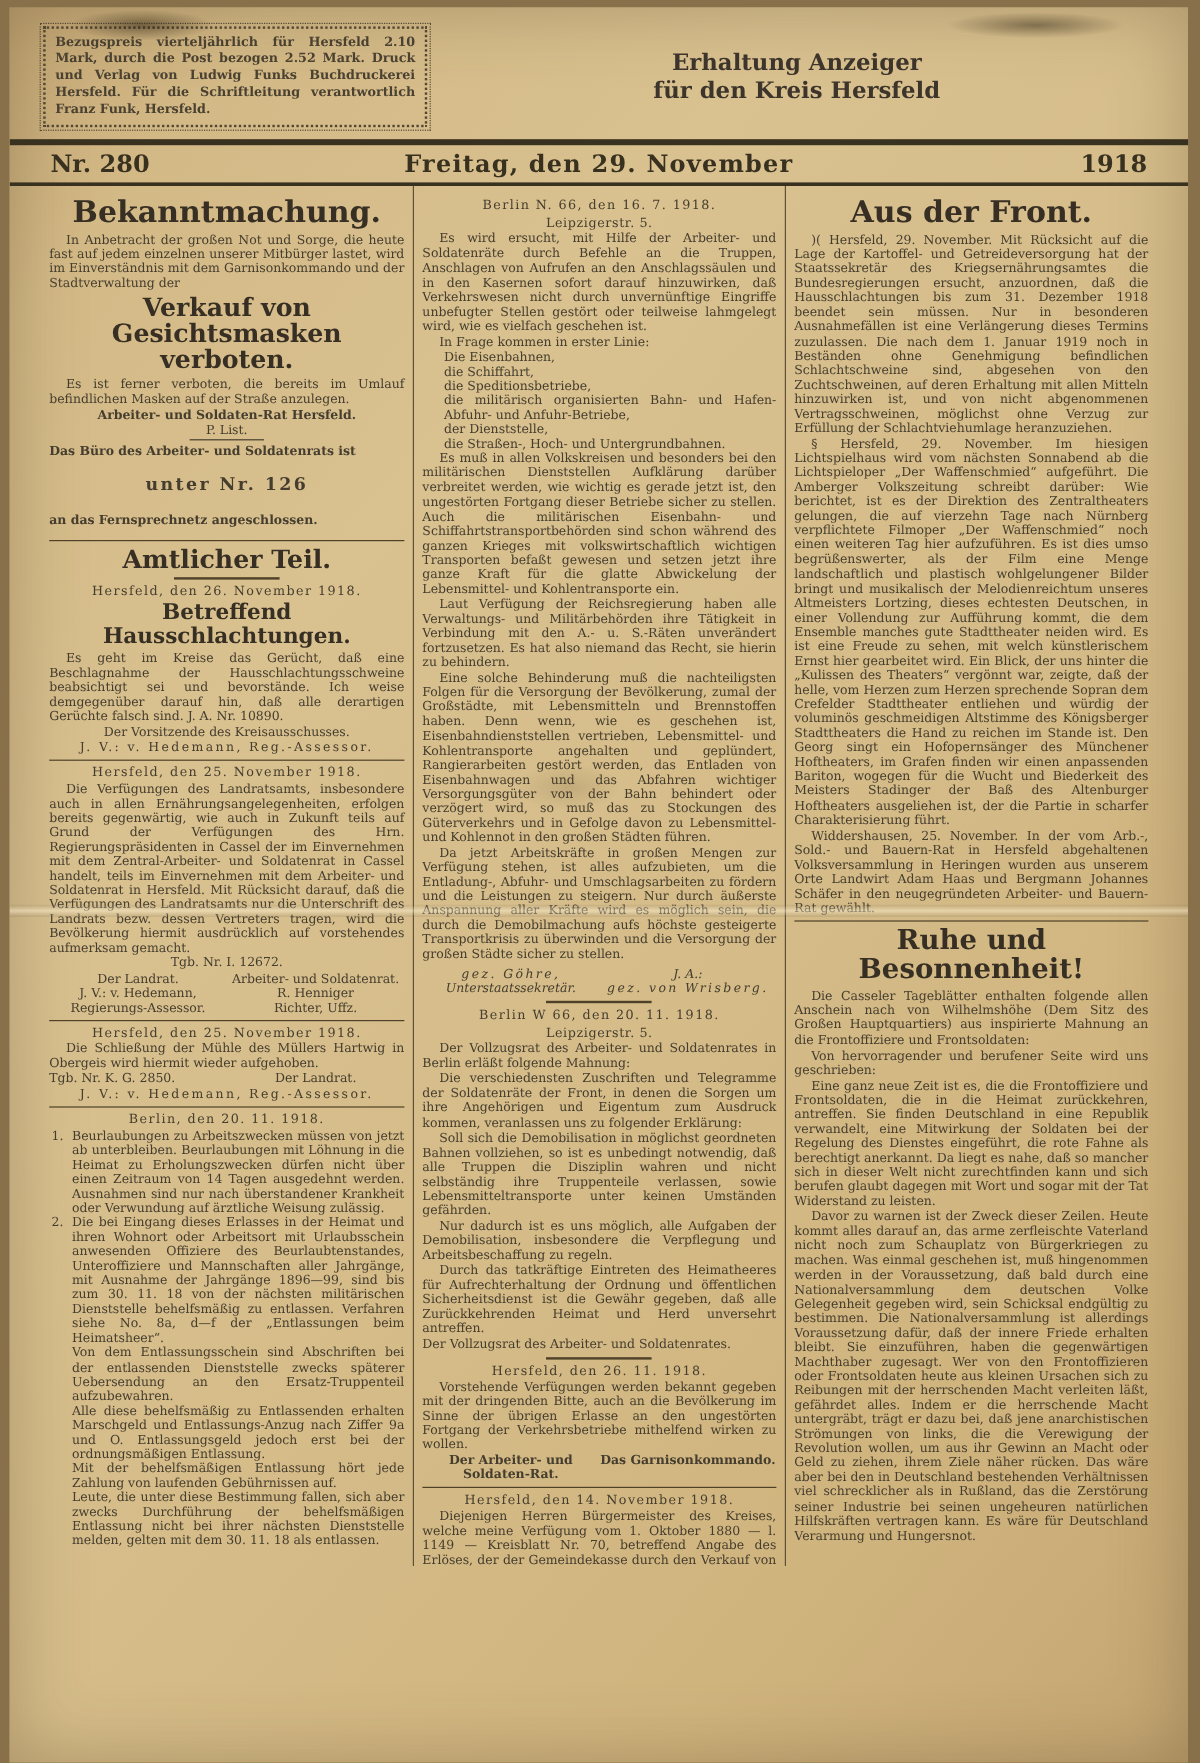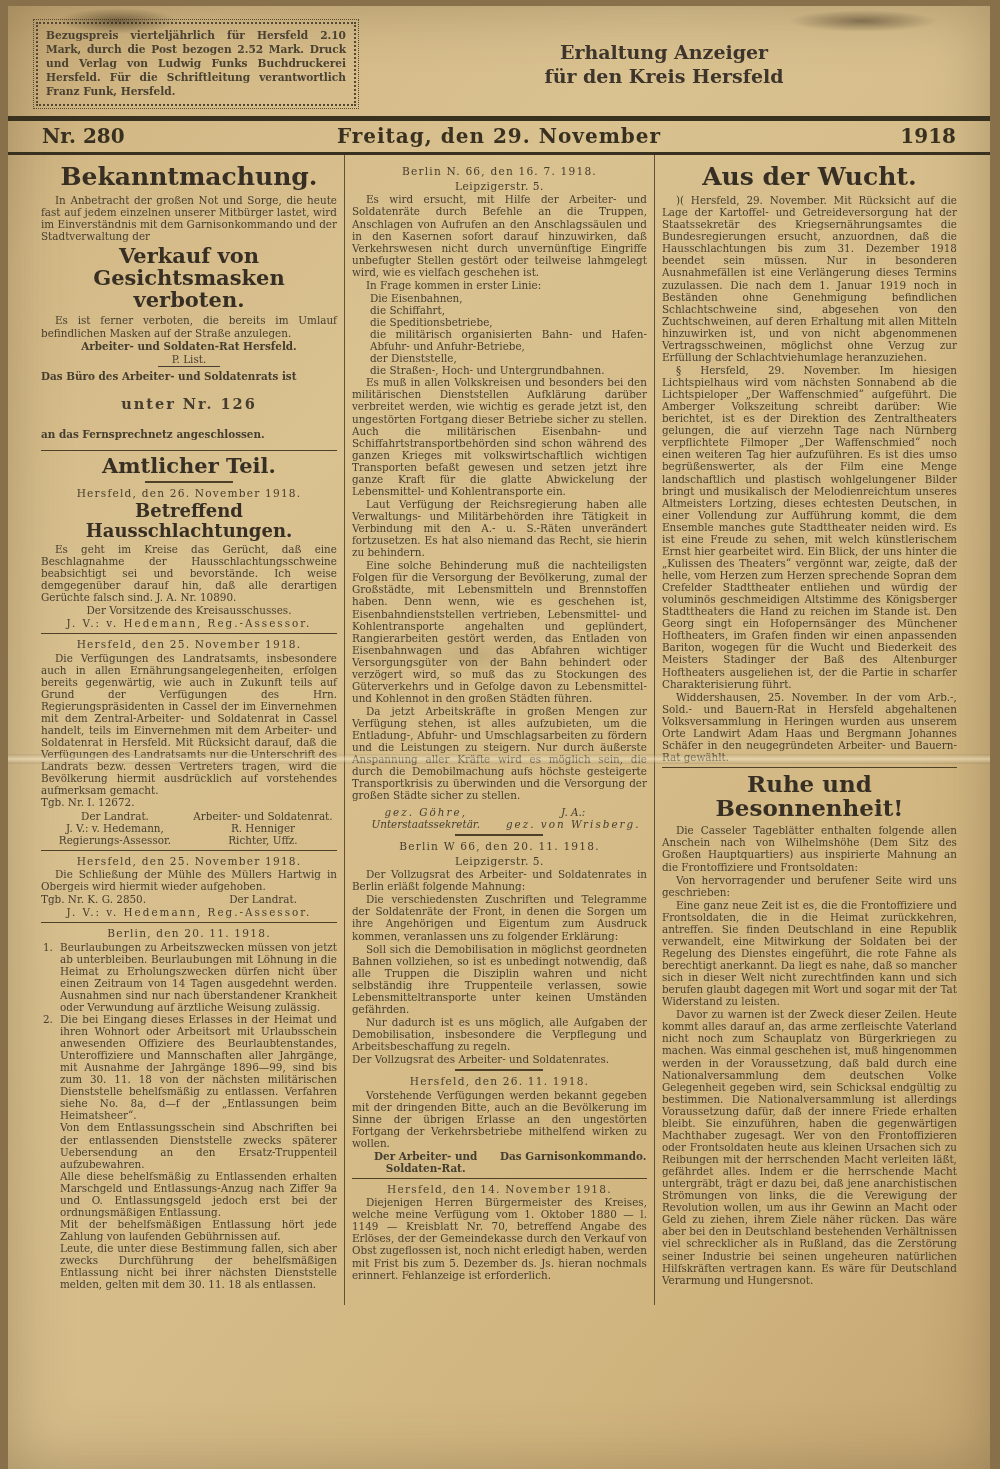--- a/index.html
+++ b/index.html
@@ -145,21 +145,21 @@
       <hr class="sep-short">
       <div class="dateline">Hersfeld, den 26. November 1918.</div>
       <div class="h-md">Betreffend Hausschlachtungen.</div>
       <p class="p">Es geht im Kreise das Gerücht, daß eine Beschlagnahme der Hausschlachtungsschweine beabsichtigt sei und bevorstände. Ich weise demgegenüber darauf hin, daß alle derartigen Gerüchte falsch sind. J. A. Nr. 10890.</p>
       <div class="sig-c">Der Vorsitzende des Kreisausschusses.</div>
       <div class="sig-c sp">J. V.: v. Hedemann, Reg.-Assessor.</div>
       <hr class="sep">
 
       <div class="dateline">Hersfeld, den 25. November 1918.</div>
       <p class="p">Die Verfügungen des Landratsamts, insbesondere auch in allen Ernährungsangelegenheiten, erfolgen bereits gegenwärtig, wie auch in Zukunft teils auf Grund der Verfügungen des Hrn. Regierungspräsidenten in Cassel der im Einvernehmen mit dem Zentral-Arbeiter- und Soldatenrat in Cassel handelt, teils im Einvernehmen mit dem Arbeiter- und Soldatenrat in Hersfeld. Mit Rücksicht darauf, daß die Verfügungen des Landratsamts nur die Unterschrift des Landrats bezw. dessen Vertreters tragen, wird die Bevölkerung hiermit ausdrücklich auf vorstehendes aufmerksam gemacht.</p>
-      <p class="p noind" style="text-align:left;margin-top:-1px;">Tgb. Nr. I. 12672.</p>
+      <p class="p noind" style="text-align:center;margin-top:-1px;">Tgb. Nr. I. 12672.</p>
       <div class="sig-grid">
         <span>Der Landrat.</span>
         <span>Arbeiter- und Soldatenrat.</span>
         <span>J. V.: v. Hedemann,</span>
         <span>R. Henniger</span>
         <span>Regierungs-Assessor.</span>
         <span>Richter, Uffz.</span>
       </div>
       <hr class="sep">
 
@@ -222,38 +222,39 @@
         <span class="sp" style="letter-spacing:2px;">gez. von Wrisberg.</span>
       </div>
       <hr class="sep-short">
 
       <div class="dateline">Berlin W 66, den 20. 11. 1918.</div>
       <div class="dateline" style="letter-spacing:.5px;">Leipzigerstr. 5.</div>
       <p class="p">Der Vollzugsrat des Arbeiter- und Soldatenrates in Berlin erläßt folgende Mahnung:</p>
       <p class="p">Die verschiedensten Zuschriften und Telegramme der Soldatenräte der Front, in denen die Sorgen um ihre Angehörigen und Eigentum zum Ausdruck kommen, veranlassen uns zu folgender Erklärung:</p>
       <p class="p">Soll sich die Demobilisation in möglichst geordneten Bahnen vollziehen, so ist es unbedingt notwendig, daß alle Truppen die Disziplin wahren und nicht selbständig ihre Truppenteile verlassen, sowie Lebensmitteltransporte unter keinen Umständen gefährden.</p>
       <p class="p">Nur dadurch ist es uns möglich, alle Aufgaben der Demobilisation, insbesondere die Verpflegung und Arbeitsbeschaffung zu regeln.</p>
+      <p class="p">Durch das tatkräftige Eintreten des Heimatheeres für Aufrechterhaltung der Ordnung und öffentlichen Sicherheitsdienst ist die Gewähr gegeben, daß alle Zurückkehrenden Heimat und Herd unversehrt antreffen.</p>
       <p class="p noind">Der Vollzugsrat des Arbeiter- und Soldatenrates.</p>
       <hr class="sep-short">
 
       <div class="dateline">Hersfeld, den 26. 11. 1918.</div>
       <p class="p">Vorstehende Verfügungen werden bekannt gegeben mit der dringenden Bitte, auch an die Bevölkerung im Sinne der übrigen Erlasse an den ungestörten Fortgang der Verkehrsbetriebe mithelfend wirken zu wollen.</p>
       <div class="sig-grid">
         <span style="font-weight:bold;">Der Arbeiter- und Soldaten-Rat.</span>
         <span style="font-weight:bold;">Das Garnisonkommando.</span>
       </div>
       <hr class="sep">
 
       <div class="dateline">Hersfeld, den 14. November 1918.</div>
       <p class="p">Diejenigen Herren Bürgermeister des Kreises, welche meine Verfügung vom 1. Oktober 1880 — l. 1149 — Kreisblatt Nr. 70, betreffend Angabe des Erlöses, der der Gemeindekasse durch den Verkauf von Obst zugeflossen ist, noch nicht erledigt haben, werden mit Frist bis zum 5. Dezember ds. Js. hieran nochmals erinnert. Fehlanzeige ist erforderlich.</p>
 
     </section>
 
     <section class="col">
-      <div class="h-xl">Aus der Wucht.</div>
+      <div class="h-xl">Aus der Front.</div>
       <p class="p">)( Hersfeld, 29. November. Mit Rücksicht auf die Lage der Kartoffel- und Getreideversorgung hat der Staatssekretär des Kriegsernährungsamtes die Bundesregierungen ersucht, anzuordnen, daß die Hausschlachtungen bis zum 31. Dezember 1918 beendet sein müssen. Nur in besonderen Ausnahmefällen ist eine Verlängerung dieses Termins zuzulassen. Die nach dem 1. Januar 1919 noch in Beständen ohne Genehmigung befindlichen Schlachtschweine sind, abgesehen von den Zuchtschweinen, auf deren Erhaltung mit allen Mitteln hinzuwirken ist, und von nicht abgenommenen Vertragsschweinen, möglichst ohne Verzug zur Erfüllung der Schlachtviehumlage heranzuziehen.</p>
       <p class="p">§ Hersfeld, 29. November. Im hiesigen Lichtspielhaus wird vom nächsten Sonnabend ab die Lichtspieloper „Der Waffenschmied“ aufgeführt. Die Amberger Volkszeitung schreibt darüber: Wie berichtet, ist es der Direktion des Zentraltheaters gelungen, die auf vierzehn Tage nach Nürnberg verpflichtete Filmoper „Der Waffenschmied“ noch einen weiteren Tag hier aufzuführen. Es ist dies umso begrüßenswerter, als der Film eine Menge landschaftlich und plastisch wohlgelungener Bilder bringt und musikalisch der Melodienreichtum unseres Altmeisters Lortzing, dieses echtesten Deutschen, in einer Vollendung zur Aufführung kommt, die dem Ensemble manches gute Stadttheater neiden wird. Es ist eine Freude zu sehen, mit welch künstlerischem Ernst hier gearbeitet wird. Ein Blick, der uns hinter die „Kulissen des Theaters“ vergönnt war, zeigte, daß der helle, vom Herzen zum Herzen sprechende Sopran dem Crefelder Stadttheater entliehen und würdig der voluminös geschmeidigen Altstimme des Königsberger Stadttheaters die Hand zu reichen im Stande ist. Den Georg singt ein Hofopernsänger des Münchener Hoftheaters, im Grafen finden wir einen anpassenden Bariton, wogegen für die Wucht und Biederkeit des Meisters Stadinger der Baß des Altenburger Hoftheaters ausgeliehen ist, der die Partie in scharfer Charakterisierung führt.</p>
       <p class="p">Widdershausen, 25. November. In der vom Arb.-, Sold.- und Bauern-Rat in Hersfeld abgehaltenen Volksversammlung in Heringen wurden aus unserem Orte Landwirt Adam Haas und Bergmann Johannes Schäfer in den neugegründeten Arbeiter- und Bauern-Rat gewählt.</p>
       <hr class="sep">
 
       <div class="h-xl" style="font-size:23px;">Ruhe und Besonnenheit!</div>
       <p class="p">Die Casseler Tageblätter enthalten folgende allen Anschein nach von Wilhelmshöhe (Dem Sitz des Großen Hauptquartiers) aus inspirierte Mahnung an die Frontoffiziere und Frontsoldaten:</p>
       <p class="p">Von hervorragender und berufener Seite wird uns geschrieben:</p>
       <p class="p">Eine ganz neue Zeit ist es, die die Frontoffiziere und Frontsoldaten, die in die Heimat zurückkehren, antreffen. Sie finden Deutschland in eine Republik verwandelt, eine Mitwirkung der Soldaten bei der Regelung des Dienstes eingeführt, die rote Fahne als berechtigt anerkannt. Da liegt es nahe, daß so mancher sich in dieser Welt nicht zurechtfinden kann und sich berufen glaubt dagegen mit Wort und sogar mit der Tat Widerstand zu leisten.</p>
       <p class="p">Davor zu warnen ist der Zweck dieser Zeilen. Heute kommt alles darauf an, das arme zerfleischte Vaterland nicht noch zum Schauplatz von Bürgerkriegen zu machen. Was einmal geschehen ist, muß hingenommen werden in der Voraussetzung, daß bald durch eine Nationalversammlung dem deutschen Volke Gelegenheit gegeben wird, sein Schicksal endgültig zu bestimmen. Die Nationalversammlung ist allerdings Voraussetzung dafür, daß der innere Friede erhalten bleibt. Sie einzuführen, haben die gegenwärtigen Machthaber zugesagt. Wer von den Frontoffizieren oder Frontsoldaten heute aus kleinen Ursachen sich zu Reibungen mit der herrschenden Macht verleiten läßt, gefährdet alles. Indem er die herrschende Macht untergräbt, trägt er dazu bei, daß jene anarchistischen Strömungen von links, die die Verewigung der Revolution wollen, um aus ihr Gewinn an Macht oder Geld zu ziehen, ihrem Ziele näher rücken. Das wäre aber bei den in Deutschland bestehenden Verhältnissen viel schrecklicher als in Rußland, das die Zerstörung seiner Industrie bei seinen ungeheuren natürlichen Hilfskräften vertragen kann. Es wäre für Deutschland Verarmung und Hungersnot.</p>

